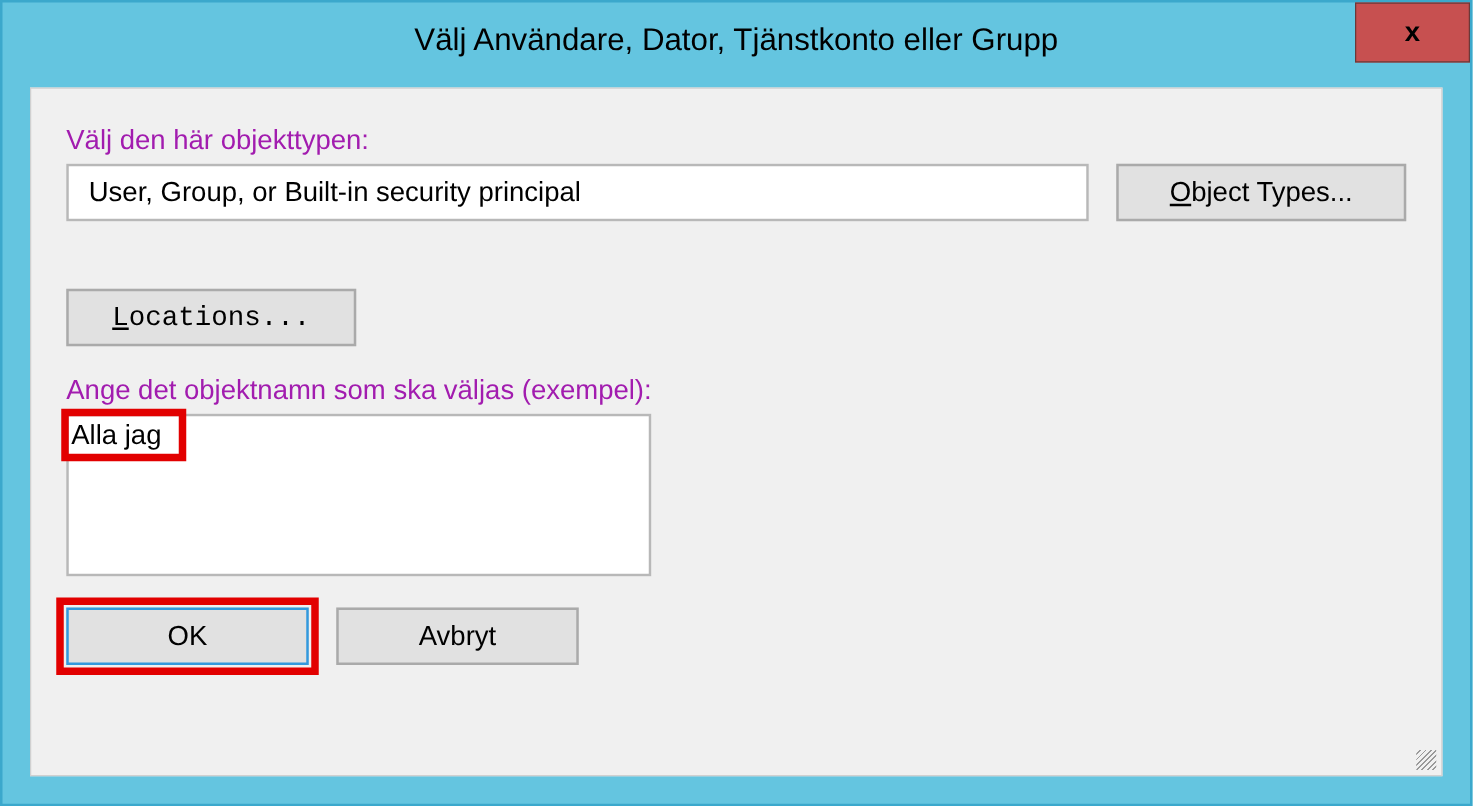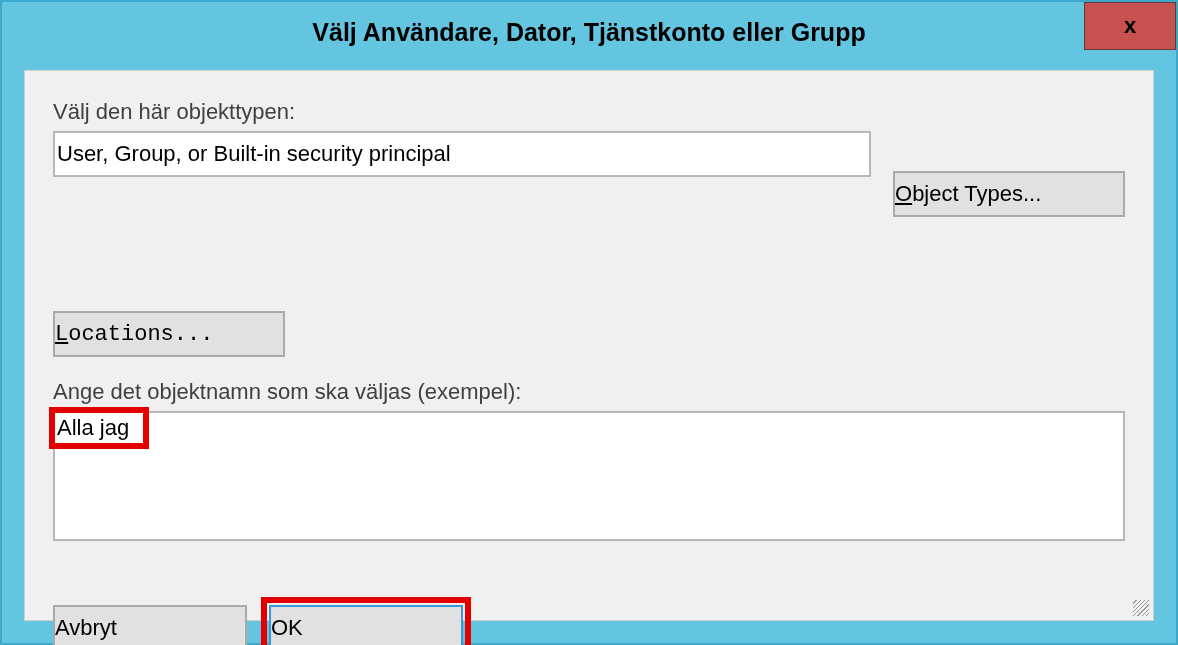--- a/index.html
+++ b/index.html
@@ -27,21 +27,21 @@
     .titlebar {
       height: 60px;
       display: flex;
       align-items: center;
       justify-content: center;
       position: relative;
     }
     .title-text {
       font-size: 25px;
       color: #000;
-      font-weight: 700;
+      font-weight: 400;
     }
     .close-button {
       position: absolute;
       top: 0;
       right: 0;
       width: 92px;
       height: 48px;
       background: #c75050;
       border: 1px solid #6b3838;
       display: flex;
@@ -60,42 +60,43 @@
       padding: 28px 28px 20px 28px;
       position: absolute;
       top: 68px;
       left: 0;
       right: 0;
       bottom: 0;
       border: 1px solid #d0d0d0;
     }
     .label {
       font-size: 22px;
-      color: #404040;
+      color: #a21caf;
       margin-bottom: 6px;
     }
     .row {
       display: flex;
       gap: 22px;
       align-items: flex-start;
       margin-bottom: 22px;
     }
     .row-ex {
       display: flex;
       gap: 22px;
       align-items: flex-start;
       margin-bottom: 16px;
+      flex-direction: column;
     }
     .left-col {
       flex: 1;
     }
     .readonly-box {
       background: #fff;
       border: 2px solid #b8b8b8;
-      padding: 8px 2px;
+      padding: 8px 16px;
       font-size: 22px;
       color: #000;
       height: 46px;
       display: flex;
       align-items: center;
     }
     .textarea-box {
       background: #fff;
       border: 2px solid #b8b8b8;
       padding: 8px 10px;
@@ -108,23 +109,23 @@
     }
     .btn {
       background: #e1e1e1;
       border: 2px solid #aaa;
       font-size: 22px;
       color: #000;
       height: 46px;
       width: 232px;
       display: flex;
       align-items: center;
+      justify-content: center;
       cursor: pointer;
       font-family: inherit;
-      margin-top: 40px;
     }
     .btn-default {
       border: 2px solid #3399dd;
     }
     .btn .underline {
       text-decoration: underline;
     }
     .bottom-row {
       display: flex;
       justify-content: space-between;
@@ -215,24 +216,24 @@
           <textarea class="textarea-box" style="color: transparent;">Alla jag</textarea>
           <div class="textarea-highlight highlight-red-text">
             <span style="color: #000;">Alla jag</span>
           </div>
         </div>
       </div>
     </div>
 
     <div class="bottom-row">
       <div class="bottom-right">
+        <button class="btn btn-small btn-default highlight-red-btn">
+          <span>OK</span>
+        </button>
         <button class="btn btn-small">
           <span>Avbryt</span>
-        </button>
-        <button class="btn btn-small btn-default highlight-red-btn">
-          <span>OK</span>
         </button>
       </div>
     </div>
 
     <div class="resize-grip"></div>
   </div>
 </div>
 
 </body></html>

